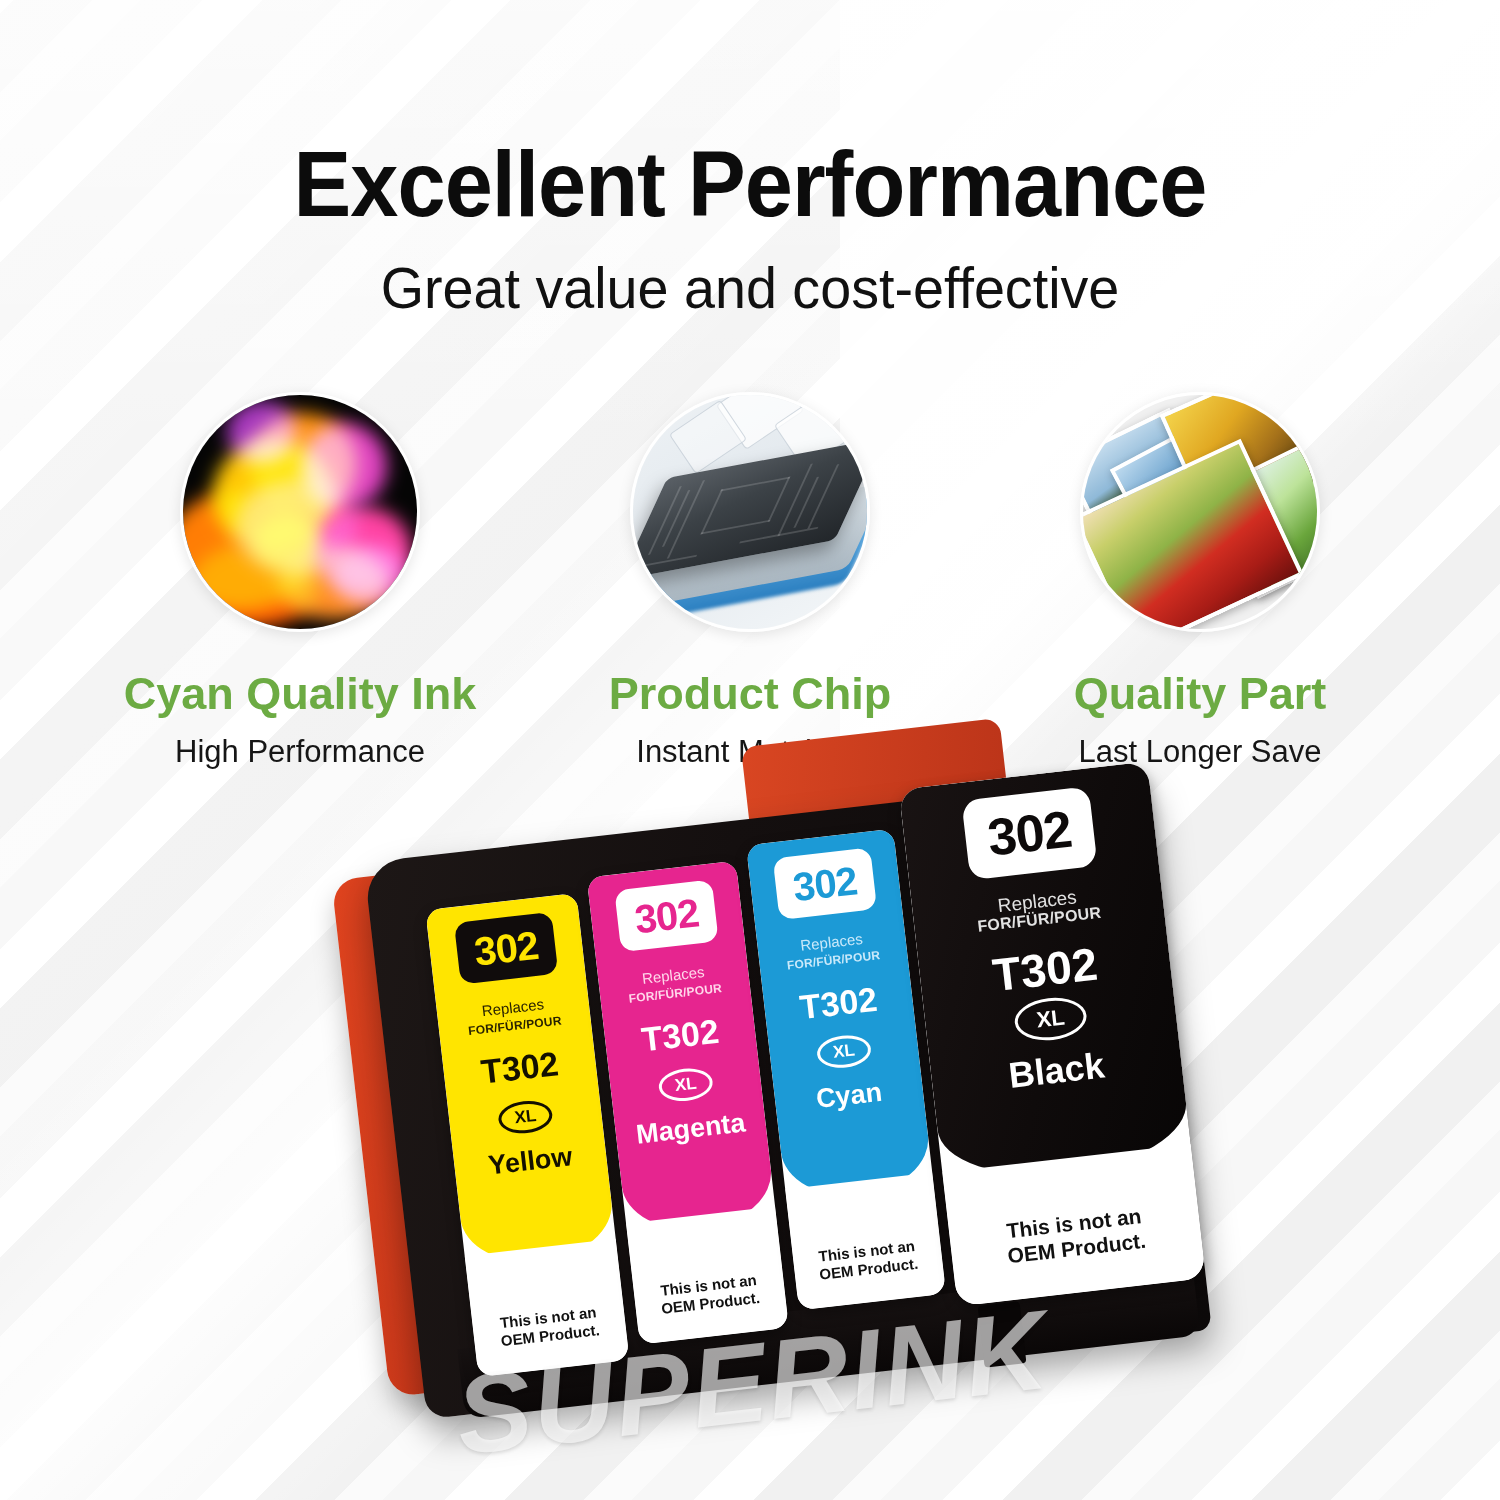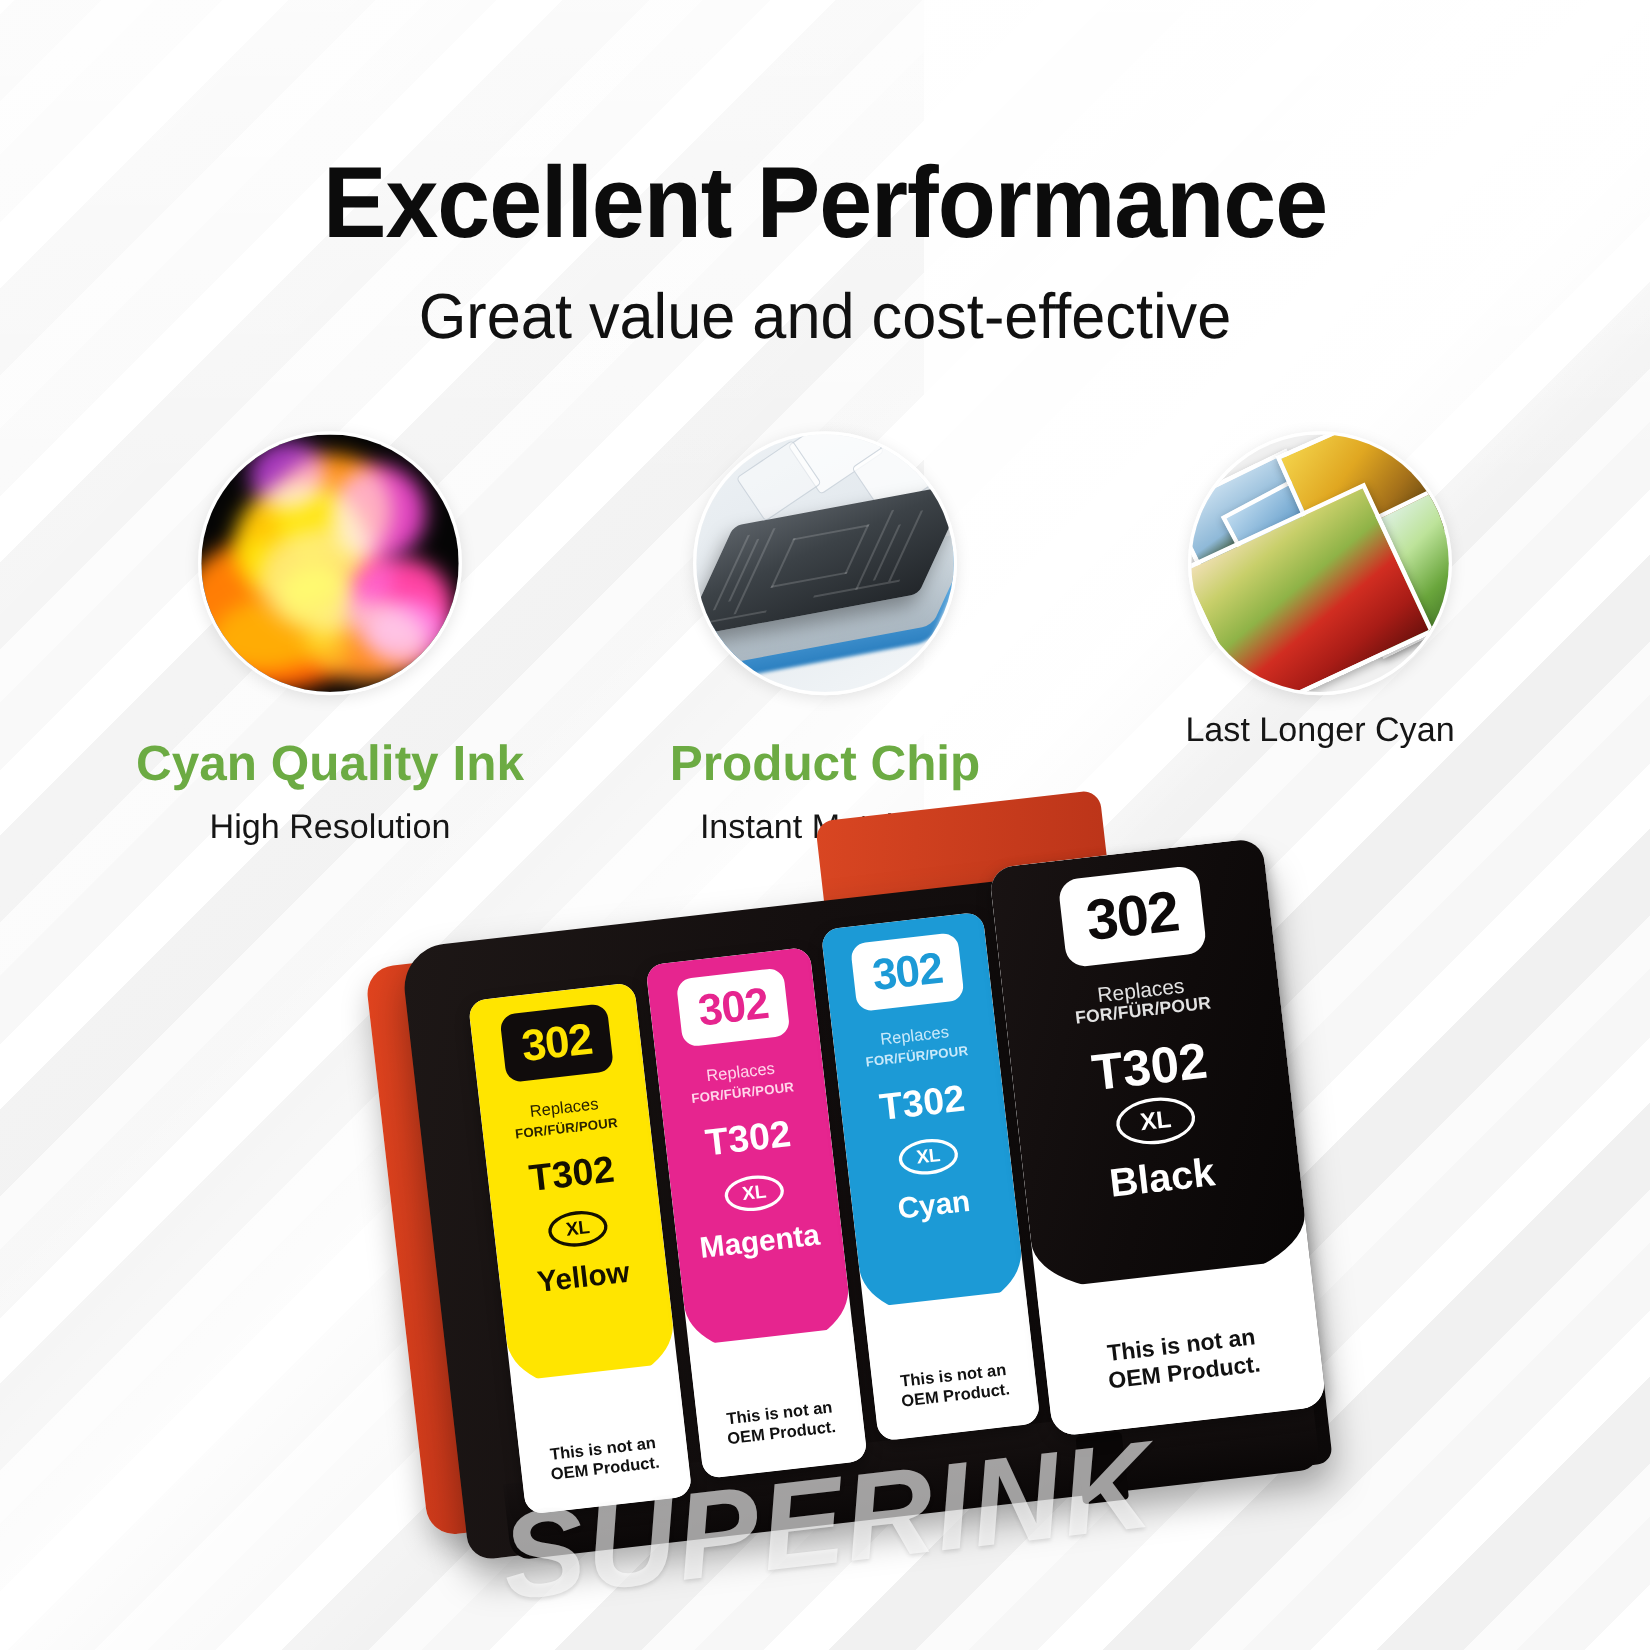--- a/index.html
+++ b/index.html
@@ -206,21 +206,21 @@
       <div class="ink-blob" style="left:52px;top:84px;width:122px;height:96px;background:#ff2a6d;"></div>
       <div class="ink-blob" style="left:118px;top:28px;width:86px;height:86px;background:#e040c0;"></div>
       <div class="ink-blob" style="left:132px;top:112px;width:96px;height:86px;background:#ff3ea0;"></div>
       <div class="ink-blob" style="left:8px;top:148px;width:128px;height:84px;background:#ff5c00;"></div>
       <div class="ink-blob" style="left:96px;top:152px;width:110px;height:72px;background:#ff8a1f;"></div>
       <div class="ink-blob" style="left:44px;top:6px;width:70px;height:62px;background:#b73ad0;opacity:.9;"></div>
       <div class="ink-blob" style="left:150px;top:150px;width:74px;height:60px;background:#f05acb;opacity:.85;"></div>
       <div class="ink-blob" style="left:70px;top:120px;width:68px;height:56px;background:#ffe100;opacity:.9;"></div>
     </div>
     <div class="ftitle">Cyan Quality Ink</div>
-    <div class="fsub">High Resolution</div>
+    <div class="fsub">High Performance</div>
   </div>
 
   <div class="feature">
     <div class="fcircle">
       <div class="chip-bg"></div>
       <div class="chip-key" style="left:92px;top:-14px;width:70px;height:54px;"></div>
       <div class="chip-key" style="left:150px;top:6px;width:70px;height:54px;"></div>
       <div class="chip-key" style="left:196px;top:-24px;width:64px;height:50px;"></div>
       <div class="chip-key" style="left:44px;top:18px;width:62px;height:48px;background:rgba(255,255,255,.45);"></div>
       <div class="chip-glow"></div>
@@ -255,21 +255,22 @@
 
       <div class="photo" style="left:96px;top:-16px;width:150px;height:128px;transform:rotate(-24deg);
            background:linear-gradient(150deg,#f3d24a 0%,#e0a721 32%,#a5711a 58%,#5c4110 80%,#3d2c0c 100%);"></div>
 
       <div class="photo" style="left:142px;top:62px;width:128px;height:120px;transform:rotate(-26deg);
            background:linear-gradient(160deg,#eaf6ff 0%,#bde39a 38%,#6aa63c 66%,#2f5b1d 100%);"></div>
 
       <div class="photo" style="left:12px;top:76px;width:186px;height:150px;transform:rotate(-25deg);
            background:linear-gradient(165deg,#f1e0b6 0%,#c8cf6a 20%,#8fb347 42%,#d12d21 62%,#a81c16 82%,#6d110d 100%);"></div>
     </div>
-    <div class="fsub">Last Longer Cyan</div>
+    <div class="ftitle">Quality Part</div>
+    <div class="fsub">Last Longer Save</div>
   </div>
 </div>
 
 <div id="cartridges">
   <div class="cart-stage">
 
     <div class="back-body"></div>
     <div class="back-body-2"></div>
     <div class="chassis"></div>
     <div class="chassis-foot"></div>

